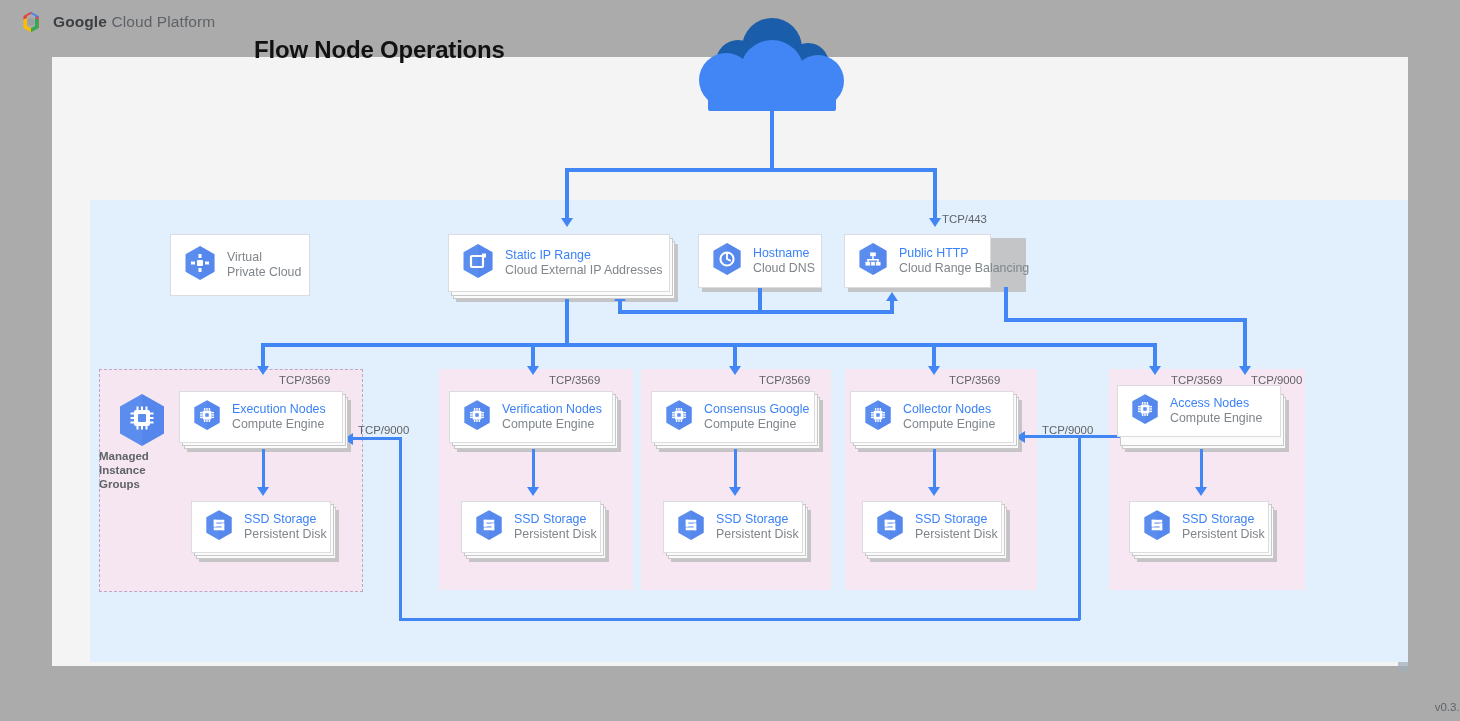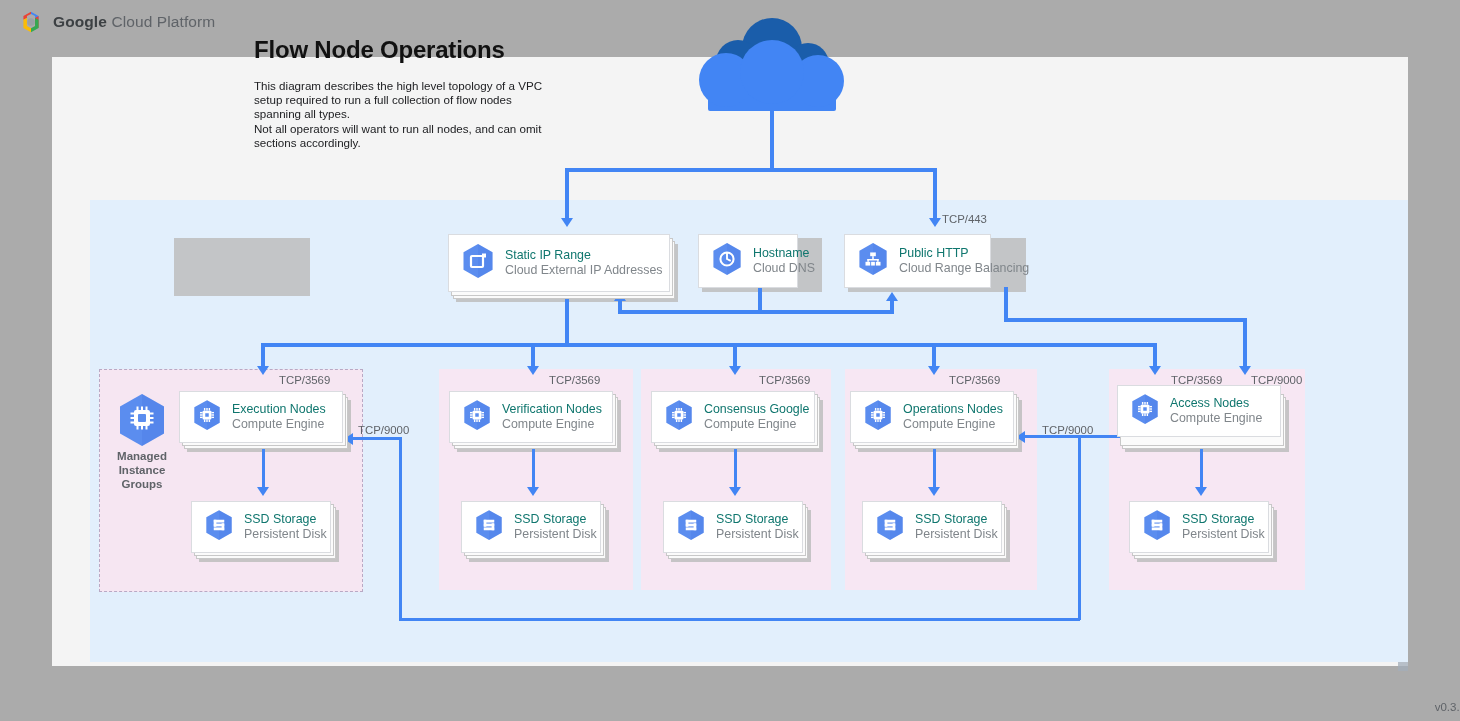--- a/index.html
+++ b/index.html
@@ -27,33 +27,33 @@
 
   
   .vpc-panel{position:absolute;left:90px;top:200px;width:1318px;height:462px;background:#e2effc;}
   .vpc-shadow{position:absolute;left:1398px;top:209px;width:10px;height:462px;background:#a3aeb9;opacity:.75;}
 
   
   .card{position:absolute;background:#fff;border:1px solid #dadce0;box-sizing:border-box;
         display:flex;align-items:center;z-index:6;}
   .card .ico{flex:0 0 auto;margin-left:13px;margin-right:11px;}
   .card .txt{display:flex;flex-direction:column;justify-content:center;line-height:1.25;}
-  .card .t1{font-size:12.4px;color:#0f766e;white-space:nowrap;}
+  .card .t1{font-size:12.4px;color:#3b82f6;white-space:nowrap;}
   .card .t1.muted{color:#80868b;}
   .card .t2{font-size:12.4px;color:#80868b;white-space:nowrap;}
 
   
   .stack-l{position:absolute;box-sizing:border-box;background:#fbfbfb;border:1px solid #c8c8c8;z-index:4;}
   .stack-l.b{z-index:3;}
   .drop{position:absolute;background:#bdbdbd;opacity:.85;z-index:2;}
 
   
   .group{position:absolute;background:#f7e7f3;z-index:1;}
   .group.dashed{border:1.5px dashed #b9a9c4;background:#f6e6f2;}
-  .mig-label{position:absolute;width:86px;text-align:center;font-size:11.5px;line-height:14px;
+  .mig-label{position:absolute;width:86px;text-align:left;font-size:11.5px;line-height:14px;
              color:#5f6368;font-weight:bold;z-index:5;}
 
   
   .ln{position:absolute;background:#4285f4;z-index:3;}
   .arw{position:absolute;width:0;height:0;z-index:3;}
   .arw.down{border-left:6px solid transparent;border-right:6px solid transparent;border-top:9px solid #4285f4;}
   .arw.up{border-left:6px solid transparent;border-right:6px solid transparent;border-bottom:9px solid #4285f4;}
   .arw.left{border-top:6px solid transparent;border-bottom:6px solid transparent;border-right:9px solid #4285f4;}
   .plabel{position:absolute;font-size:11.4px;color:#5f6368;white-space:nowrap;z-index:7;}
 
@@ -81,22 +81,20 @@
       </svg>
     </span>
     <div class="brand-text">
       <b>Google</b><span> Cloud Platform</span>
     </div>
   </div>
 
   <div class="canvas"></div>
 
   <div class="title">Flow Node Operations</div>
-  <div class="subtitle" style="white-space:pre-line;">This diagram describes the high level topology of a VPC setup required to run a full collection of flow nodes spanning all types.
-Not all operators will want to run all nodes, and can omit sections accordingly.</div>
 
   <div class="vpc-shadow"></div>
   <div class="vpc-panel"></div>
 
   <div class="cloud">
     <svg viewBox="0 0 184 95" width="184" height="95">
       <g fill="#1a5daa">
         <circle cx="92" cy="30" r="30"></circle>
         <circle cx="58" cy="44" r="22"></circle>
         <circle cx="128" cy="46" r="21"></circle>
@@ -196,20 +194,39 @@
           <rect x="31.5" y="24" width="4" height="2"></rect>
           <rect x="31.5" y="28.5" width="4" height="2"></rect>
       </g>
     </svg>
   </div>
   <div class="mig-label" style="left:99px;top:449px;white-space:pre-line;">Managed
 Instance
 Groups</div>
 
   <div class="drop" style="left:174px;top:238px;width:136px;height:58px;"></div>
+  <div class="card" style="left:170px;top:234px;width:140px;height:62px;">
+    <span class="ico">
+      <svg width="32" height="36" viewBox="0 0 32 36">
+          <path d="M16 1 L30.5 9.2 L30.5 26.8 L16 35 L1.5 26.8 L1.5 9.2 Z" fill="#5b8def"></path>
+          <path d="M16 1 L30.5 9.2 L30.5 26.8 L16 35 Z" fill="#4a7ce4" opacity=".3"></path>
+          <g fill="#fff">
+            <rect x="13" y="15" width="6" height="6" rx="1"></rect>
+            <rect x="7" y="16.5" width="4" height="3"></rect>
+            <rect x="21" y="16.5" width="4" height="3"></rect>
+            <rect x="14.5" y="9" width="3" height="4"></rect>
+            <rect x="14.5" y="23" width="3" height="4"></rect>
+          </g>
+        </svg>
+    </span>
+    <span class="txt">
+      <span class="t1 muted">Virtual</span>
+      <span class="t2">Private Cloud</span>
+    </span>
+  </div>
 
   <div class="drop" style="left:456px;top:244px;width:222px;height:58px;"></div>
   <div class="stack-l b" style="left:453px;top:241px;width:222px;height:58px;"></div>
   <div class="stack-l" style="left:451px;top:238px;width:222px;height:58px;"></div>
   <div class="card" style="left:448px;top:234px;width:222px;height:58px;">
     <span class="ico">
       <svg width="32" height="36" viewBox="0 0 32 36">
           <path d="M16 1 L30.5 9.2 L30.5 26.8 L16 35 L1.5 26.8 L1.5 9.2 Z" fill="#5b8def"></path>
           <path d="M16 1 L30.5 9.2 L30.5 26.8 L16 35 Z" fill="#4a7ce4" opacity=".3"></path>
           <g fill="none" stroke="#fff" stroke-width="2.2">
@@ -218,21 +235,21 @@
           <rect x="20" y="10.5" width="4" height="4" fill="#fff"></rect>
         </svg>
     </span>
     <span class="txt">
       <span class="t1">Static IP Range</span>
       <span class="t2">Cloud External IP Addresses</span>
     </span>
   </div>
 
   <div class="drop" style="left:702px;top:238px;width:120px;height:54px;"></div>
-  <div class="card" style="left:698px;top:234px;width:100px;height:54px;">
+  <div class="card" style="left:698px;top:234px;width:124px;height:54px;">
     <span class="ico">
       <svg width="30" height="34" viewBox="0 0 32 36">
           <path d="M16 1 L30.5 9.2 L30.5 26.8 L16 35 L1.5 26.8 L1.5 9.2 Z" fill="#5b8def"></path>
           <path d="M16 1 L30.5 9.2 L30.5 26.8 L16 35 Z" fill="#4a7ce4" opacity=".3"></path>
           <circle cx="16" cy="18" r="7" fill="none" stroke="#fff" stroke-width="2.2"></circle>
           <path d="M16 11 L16 18 L20 20" stroke="#fff" stroke-width="2" fill="none"></path>
         </svg>
     </span>
     <span class="txt">
       <span class="t1">Hostname</span>
@@ -455,21 +472,21 @@
             <rect x="8" y="14.5" width="3" height="1.6"></rect>
             <rect x="8" y="17.2" width="3" height="1.6"></rect>
             <rect x="8" y="19.9" width="3" height="1.6"></rect>
             <rect x="21" y="14.5" width="3" height="1.6"></rect>
             <rect x="21" y="17.2" width="3" height="1.6"></rect>
             <rect x="21" y="19.9" width="3" height="1.6"></rect>
           </g>
         </svg>
     </span>
     <span class="txt">
-      <span class="t1">Operations Nodes</span>
+      <span class="t1">Collector Nodes</span>
       <span class="t2">Compute Engine</span>
     </span>
   </div>
 
   <div class="drop" style="left:870px;top:510px;width:140px;height:52px;"></div>
   <div class="stack-l b" style="left:867px;top:507px;width:140px;height:52px;"></div>
   <div class="stack-l" style="left:865px;top:504px;width:140px;height:52px;"></div>
   <div class="card" style="left:862px;top:501px;width:140px;height:52px;">
     <span class="ico">
       <svg width="28" height="32" viewBox="0 0 32 36">

